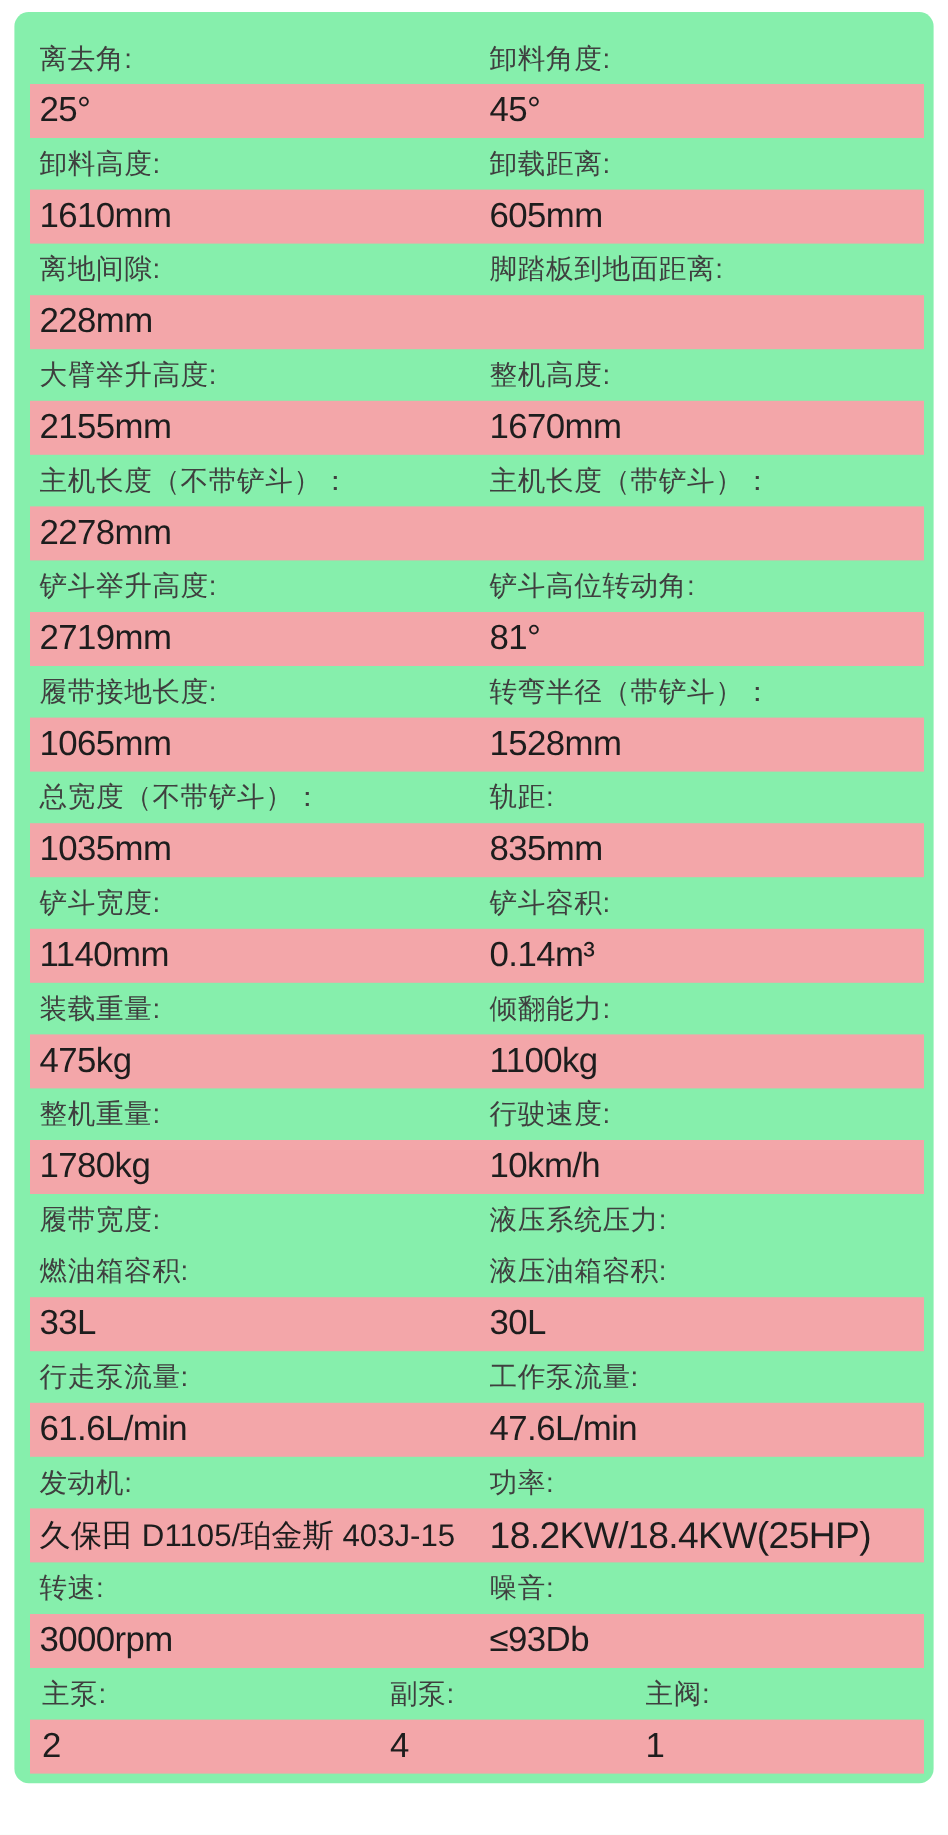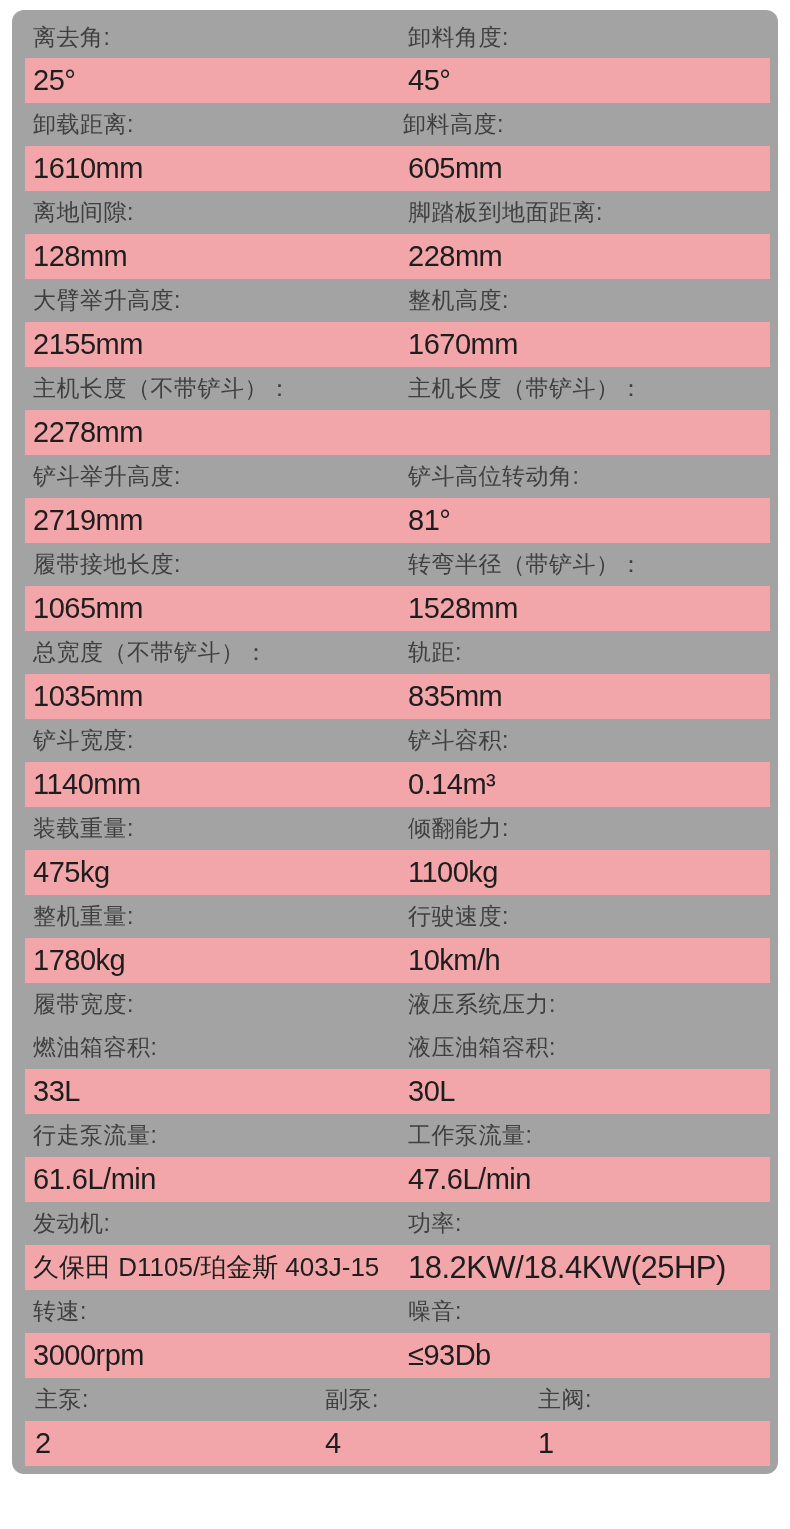--- a/index.html
+++ b/index.html
@@ -13,23 +13,23 @@
     height: 1529px;
     position: relative;
     overflow: hidden;
   }
   .panel {
     position: absolute;
     left: 12px;
     top: 10px;
     width: 766px;
     box-sizing: border-box;
-    background: #a3a3a3;
+    background: #86efac;
     border-radius: 12px;
-    padding: 7px 8px 8px 13px;
+    padding: 19px 8px 8px 13px;
   }
   .pair { width: 100%; }
   .label-row {
     height: 43px;
     display: flex;
     align-items: center;
   }
   .pair:first-child .label-row { height: 41px; }
   .value-row {
     height: 45px;
@@ -74,35 +74,34 @@
         <div class="cell c0 label">离去角:</div>
         <div class="cell c1 label">卸料角度:</div>
       </div>
       <div class="value-row">
         <div class="cell c0 value">25°</div>
         <div class="cell c1 value">45°</div>
       </div>
     </div>
     <div class="pair">
       <div class="label-row">
+        <div class="cell c0 label">卸料高度:</div>
         <div class="cell c1 label">卸载距离:</div>
-        <div class="cell c0 label">卸料高度:</div>
       </div>
       <div class="value-row">
         <div class="cell c0 value">1610mm</div>
         <div class="cell c1 value">605mm</div>
       </div>
     </div>
     <div class="pair">
       <div class="label-row">
         <div class="cell c0 label">离地间隙:</div>
         <div class="cell c1 label">脚踏板到地面距离:</div>
       </div>
       <div class="value-row">
-        <div class="cell c0 value">128mm</div>
         <div class="cell c1 value">228mm</div>
       </div>
     </div>
     <div class="pair">
       <div class="label-row">
         <div class="cell c0 label">大臂举升高度:</div>
         <div class="cell c1 label">整机高度:</div>
       </div>
       <div class="value-row">
         <div class="cell c0 value">2155mm</div>

